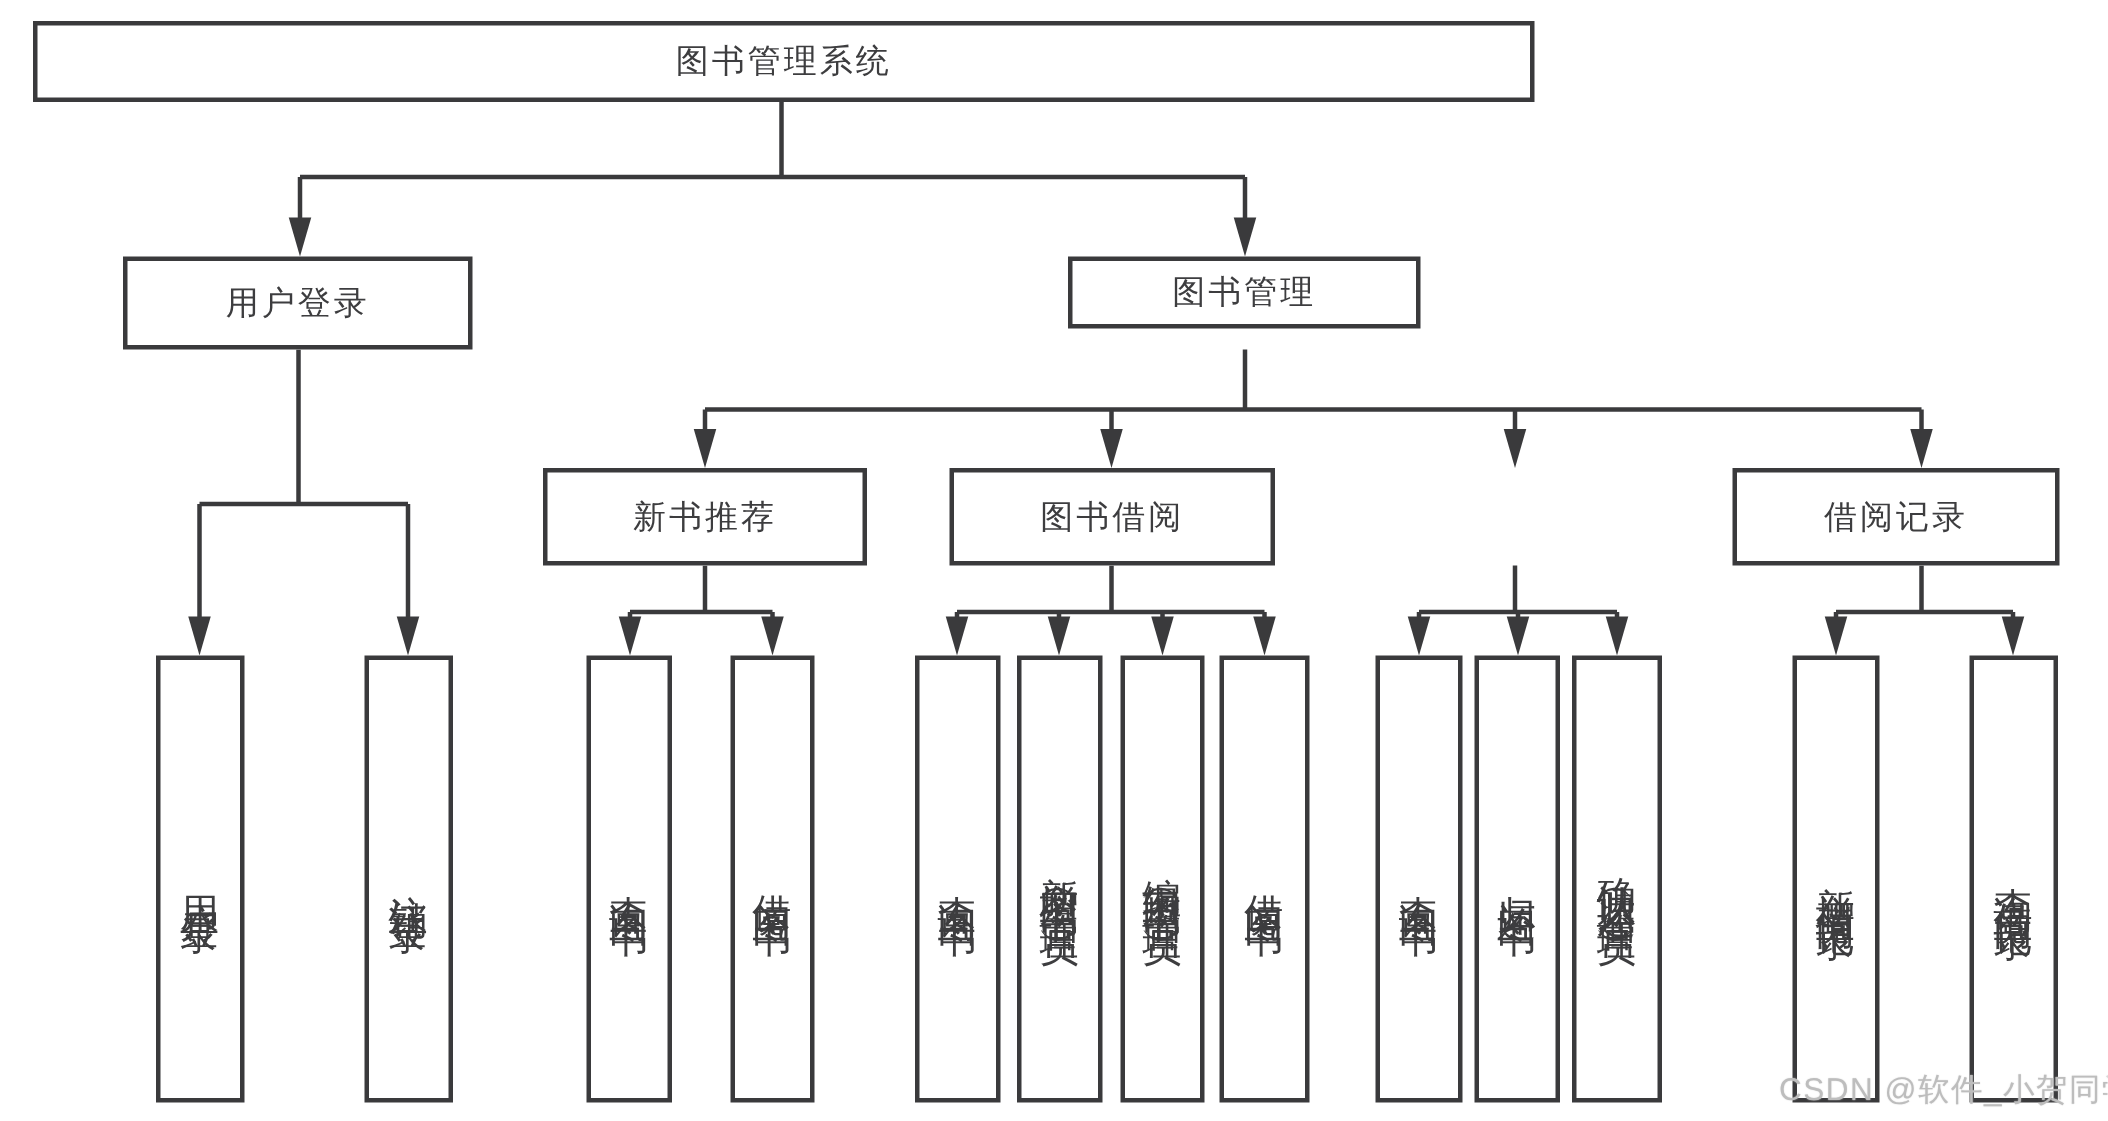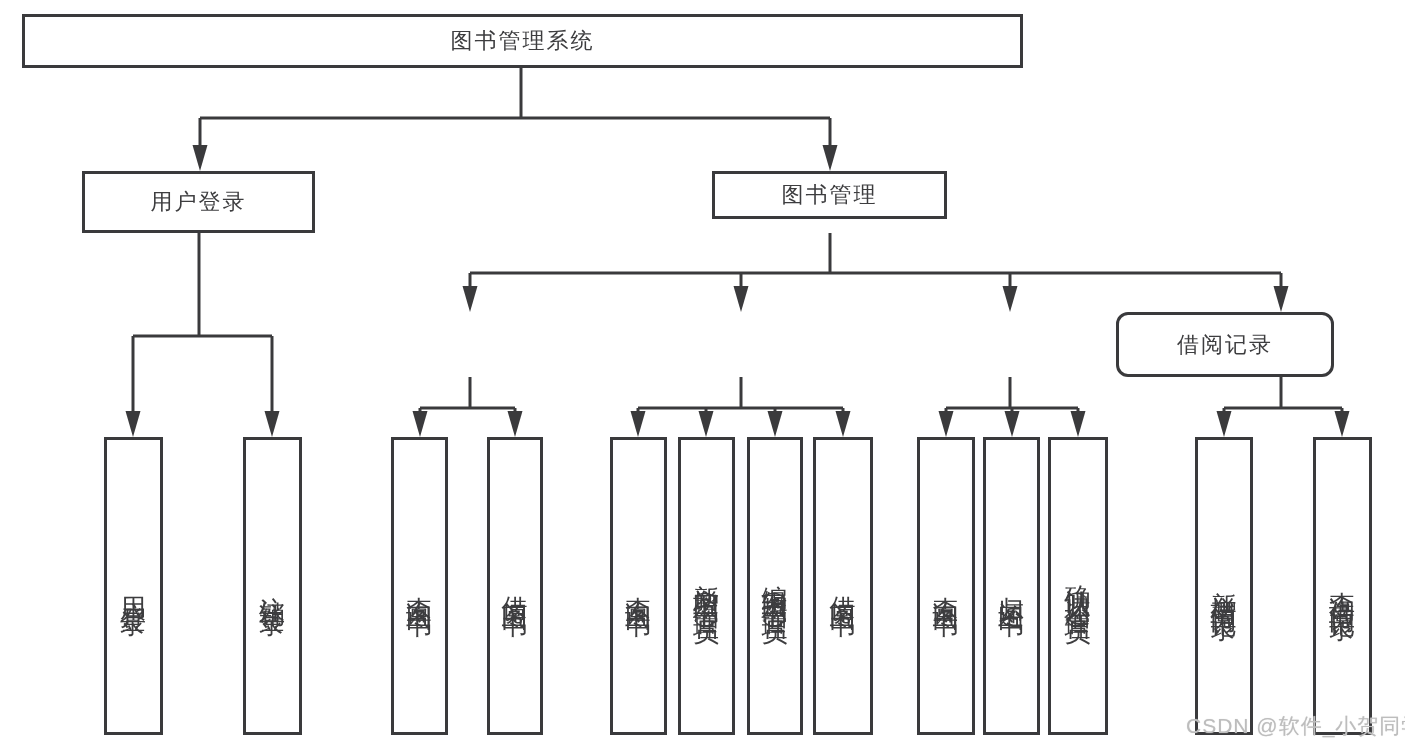--- a/index.html
+++ b/index.html
@@ -139,21 +139,27 @@
   <div id="nodes-layer" class="nodes-layer">
       <div class="node horizontal" style="left: 22px; top: 14px; width: 1001px; height: 54px;">
         <span class="node-label">图书管理系统</span>
       </div>
       <div class="node horizontal" style="left: 82px; top: 171px; width: 233px; height: 62px;">
         <span class="node-label">用户登录</span>
       </div>
       <div class="node horizontal" style="left: 712px; top: 171px; width: 235px; height: 48px;">
         <span class="node-label">图书管理</span>
       </div>
-      <div class="node horizontal" style="left: 1116px; top: 312px; width: 218px; height: 65px; border-radius: 12px;">
+      <div class="node horizontal" style="left: 362px; top: 312px; width: 216px; height: 65px;">
+        <span class="node-label">新书推荐</span>
+      </div>
+      <div class="node horizontal" style="left: 633px; top: 312px; width: 217px; height: 65px;">
+        <span class="node-label">图书借阅</span>
+      </div>
+      <div class="node horizontal" style="left: 1155px; top: 312px; width: 218px; height: 65px;">
         <span class="node-label">借阅记录</span>
       </div>
       <div class="node vertical" style="left: 104px; top: 437px; width: 59px; height: 298px;">
         <span class="node-label">用户登录</span>
       </div>
       <div class="node vertical" style="left: 243px; top: 437px; width: 59px; height: 298px;">
         <span class="node-label">注销登录</span>
       </div>
       <div class="node vertical" style="left: 391px; top: 437px; width: 57px; height: 298px;">
         <span class="node-label">查询图书</span>

